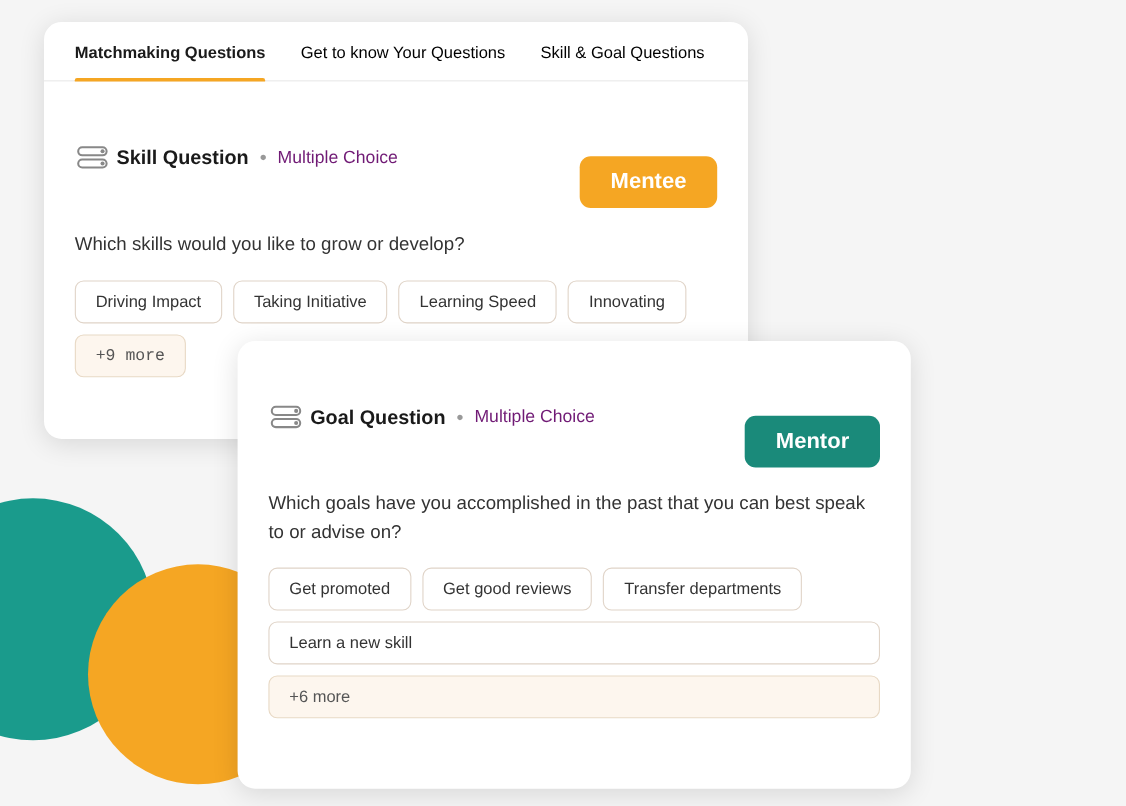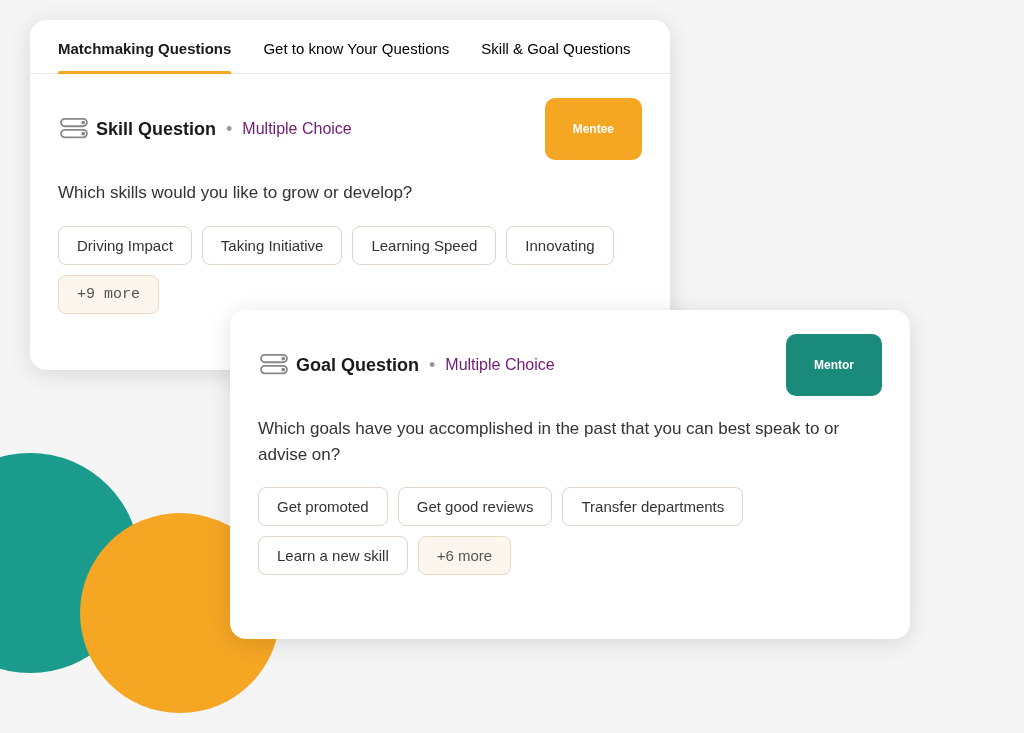--- a/index.html
+++ b/index.html
@@ -38,29 +38,29 @@
     .card {
       position: absolute;
       background: #fff;
       border-radius: 16px;
       box-shadow: 0 4px 24px rgba(0,0,0,0.12);
       padding: 0;
     }
 
     .card-1 {
       top: 20px;
-      left: 30px;
+      left: 40px;
       width: 640px;
       padding-bottom: 32px;
     }
 
     .card-2 {
       top: 310px;
-      left: 230px;
-      width: 680px;
+      left: 216px;
+      width: 612px;
       padding-bottom: 40px;
       z-index: 10;
     }
 
     
     .tabs {
       display: flex;
       align-items: center;
       padding: 0 28px;
       border-bottom: 1px solid #e8e8e8;
@@ -131,27 +131,28 @@
       margin: 0 4px;
     }
 
     .question-sub {
       font-size: 16px;
       color: #701a75;
       font-weight: 400;
     }
 
     .role-badge {
-      padding: 24px 28px;
+      padding: 12px 28px;
       border-radius: 10px;
-      font-size: 12px;
+      font-size: 20px;
       font-weight: 700;
       color: #fff;
       border: none;
       cursor: pointer;
+      margin-top: 44px;
     }
 
     .role-badge-mentee {
       background: #f5a623;
     }
 
     .role-badge-mentor {
       background: #1a8a7a;
     }
 
@@ -268,18 +269,18 @@
     </div>
 
     <p class="question-text">Which goals have you accomplished in the past that you can best speak to or advise on?</p>
 
     <div class="tags">
       <span class="tag">Get promoted</span>
       <span class="tag">Get good reviews</span>
       <span class="tag">Transfer departments</span>
     </div>
 
-    <div class="tags" style="margin-top:10px;">
+    <div class="tags" style="margin-top:10px;flex-direction:column;">
       <span class="tag">Learn a new skill</span>
       <span class="tag tag-more">+6 more</span>
     </div>
   </div>
 </div>
 
 </body></html>

